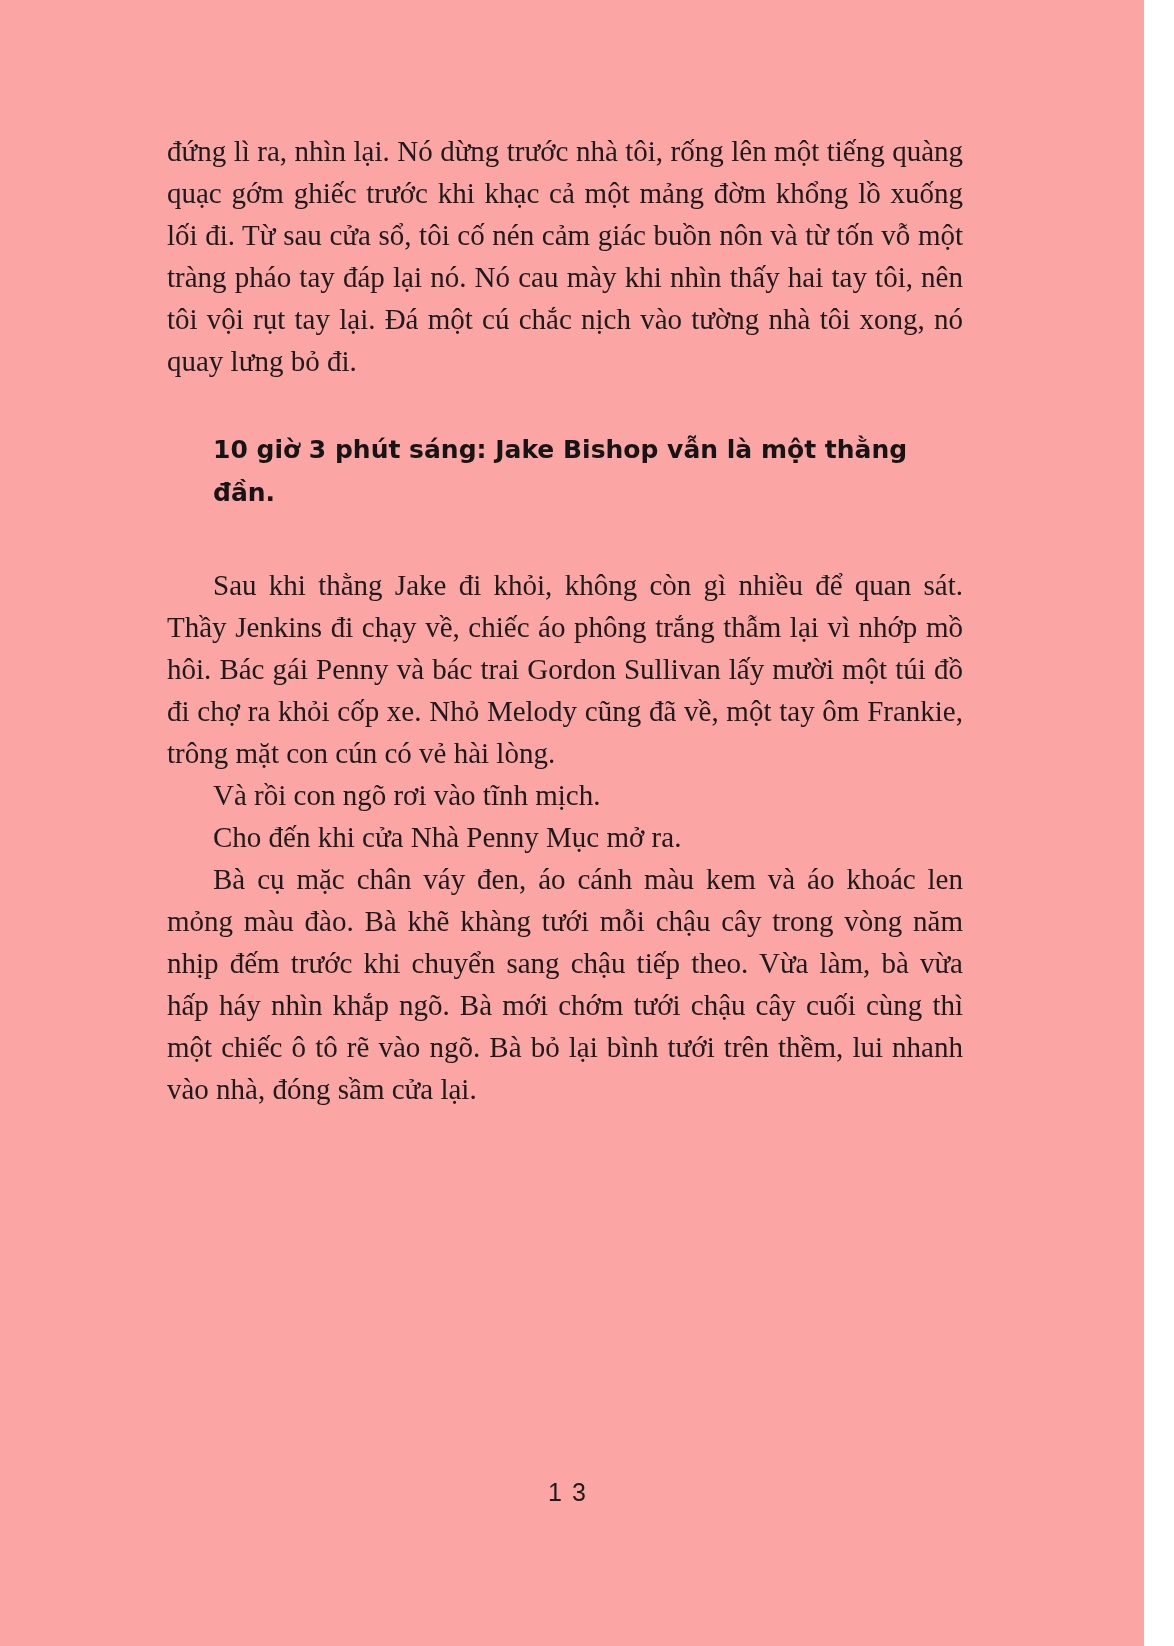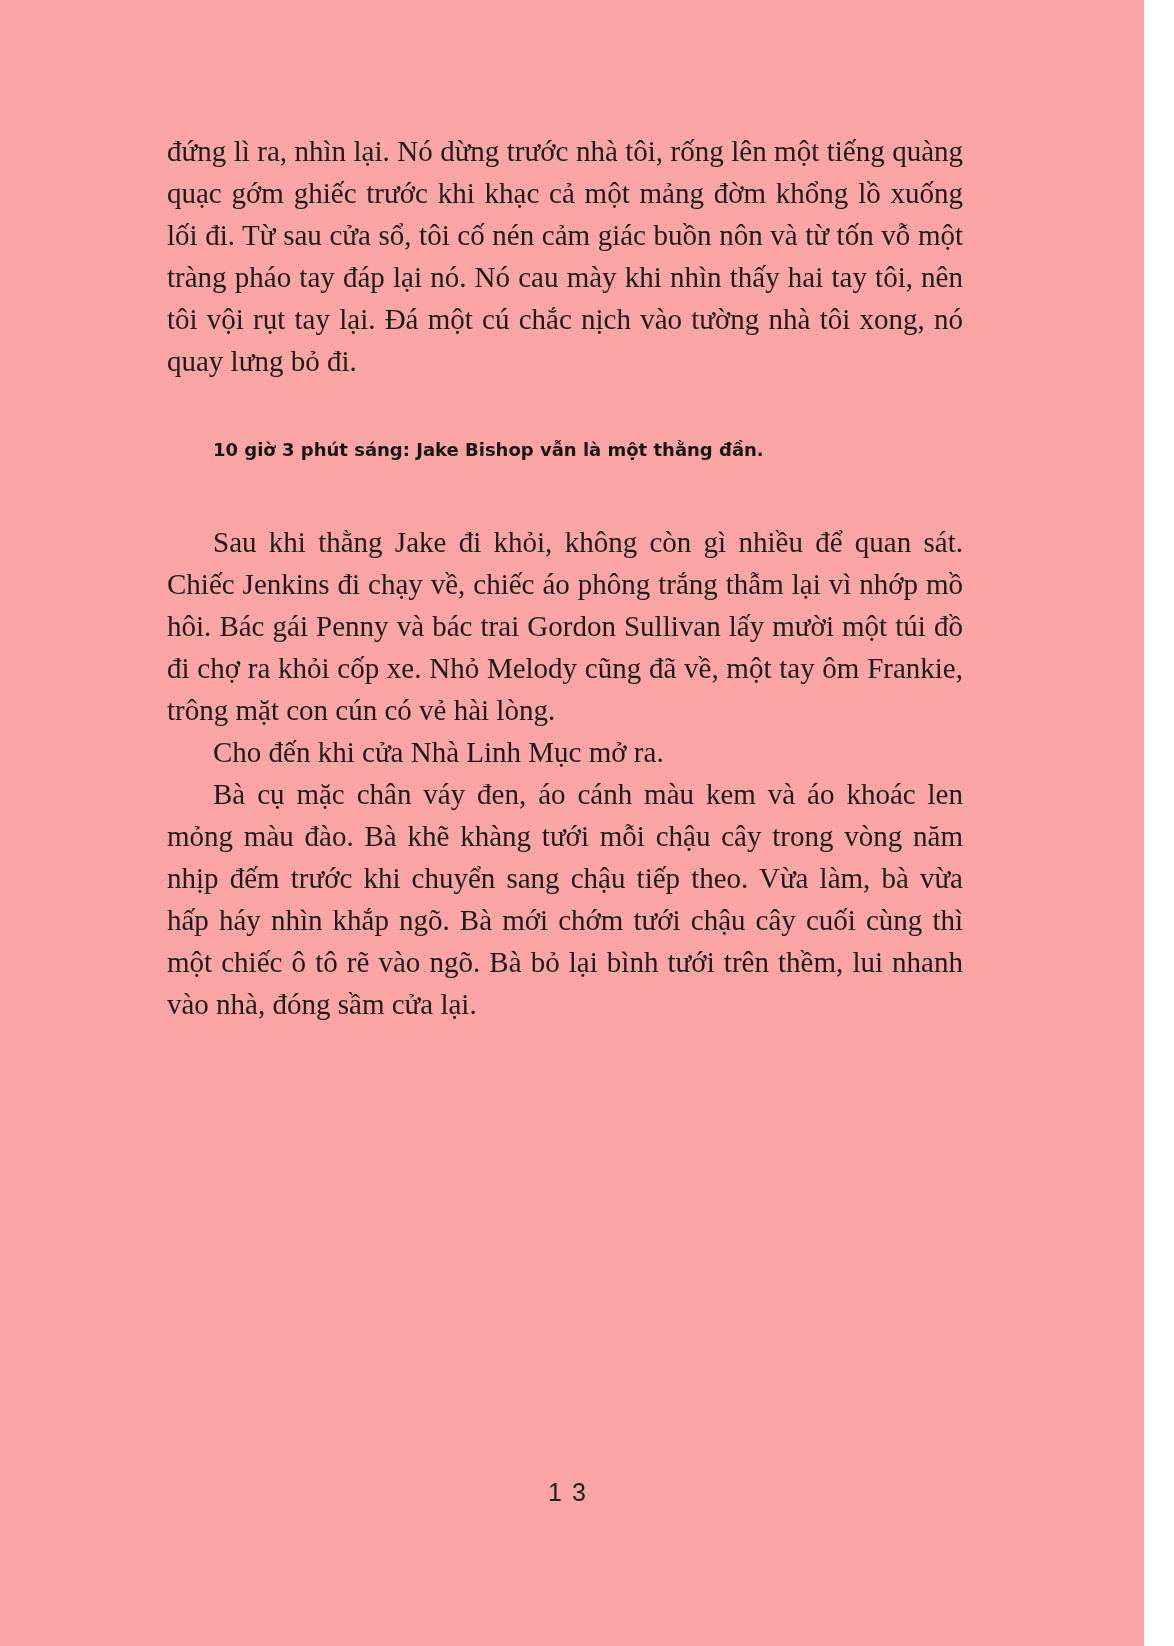--- a/index.html
+++ b/index.html
@@ -31,21 +31,21 @@
   }
   p.body-para.no-indent {
     text-indent: 0;
   }
   p.single-line {
     text-align: left;
   }
   .section-heading {
     font-family: "DejaVu Sans", sans-serif;
     font-weight: 700;
-    font-size: 18px;
+    font-size: 25px;
     line-height: 43px;
     margin: 46px 0 50px 46px;
     text-align: left;
     color: #151515;
   }
   .page-number {
     position: absolute;
     top: 1478px;
     left: 0;
     width: 100%;
@@ -59,24 +59,25 @@
 </head>
 <body>
 
 <div class="page">
   <div class="content">
 
     <p class="body-para no-indent">đứng lì ra, nhìn lại. Nó dừng trước nhà tôi, rống lên một tiếng quàng quạc gớm ghiếc trước khi khạc cả một mảng đờm khổng lồ xuống lối đi. Từ sau cửa sổ, tôi cố nén cảm giác buồn nôn và từ tốn vỗ một tràng pháo tay đáp lại nó. Nó cau mày khi nhìn thấy hai tay tôi, nên tôi vội rụt tay lại. Đá một cú chắc nịch vào tường nhà tôi xong, nó quay lưng bỏ đi.</p>
 
     <div class="section-heading">10 giờ 3 phút sáng: Jake Bishop vẫn là một thằng đần.</div>
 
-    <p class="body-para">Sau khi thằng Jake đi khỏi, không còn gì nhiều để quan sát. Chiếc Jenkins đi chạy về, chiếc áo phông trắng thẫm lại vì nhớp mồ hôi. Bác gái Penny và bác trai Gordon Sullivan lấy mười một túi đồ đi chợ ra khỏi cốp xe. Nhỏ Melody cũng đã về, một tay ôm Frankie, trông mặt con cún có vẻ hài lòng.</p>
+    <p class="body-para">Sau khi thằng Jake đi khỏi, không còn gì nhiều để quan sát. Thầy Jenkins đi chạy về, chiếc áo phông trắng thẫm lại vì nhớp mồ hôi. Bác gái Penny và bác trai Gordon Sullivan lấy mười một túi đồ đi chợ ra khỏi cốp xe. Nhỏ Melody cũng đã về, một tay ôm Frankie, trông mặt con cún có vẻ hài lòng.</p>
 
+    <p class="body-para single-line">Và rồi con ngõ rơi vào tĩnh mịch.</p>
 
-    <p class="body-para single-line">Cho đến khi cửa Nhà Linh Mục mở ra.</p>
+    <p class="body-para single-line">Cho đến khi cửa Nhà Penny Mục mở ra.</p>
 
 
     <p class="body-para">Bà cụ mặc chân váy đen, áo cánh màu kem và áo khoác len mỏng màu đào. Bà khẽ khàng tưới mỗi chậu cây trong vòng năm nhịp đếm trước khi chuyển sang chậu tiếp theo. Vừa làm, bà vừa hấp háy nhìn khắp ngõ. Bà mới chớm tưới chậu cây cuối cùng thì một chiếc ô tô rẽ vào ngõ. Bà bỏ lại bình tưới trên thềm, lui nhanh vào nhà, đóng sầm cửa lại.</p>
 
 
   </div>
 
   <div class="page-number">13</div>
 </div>
 

